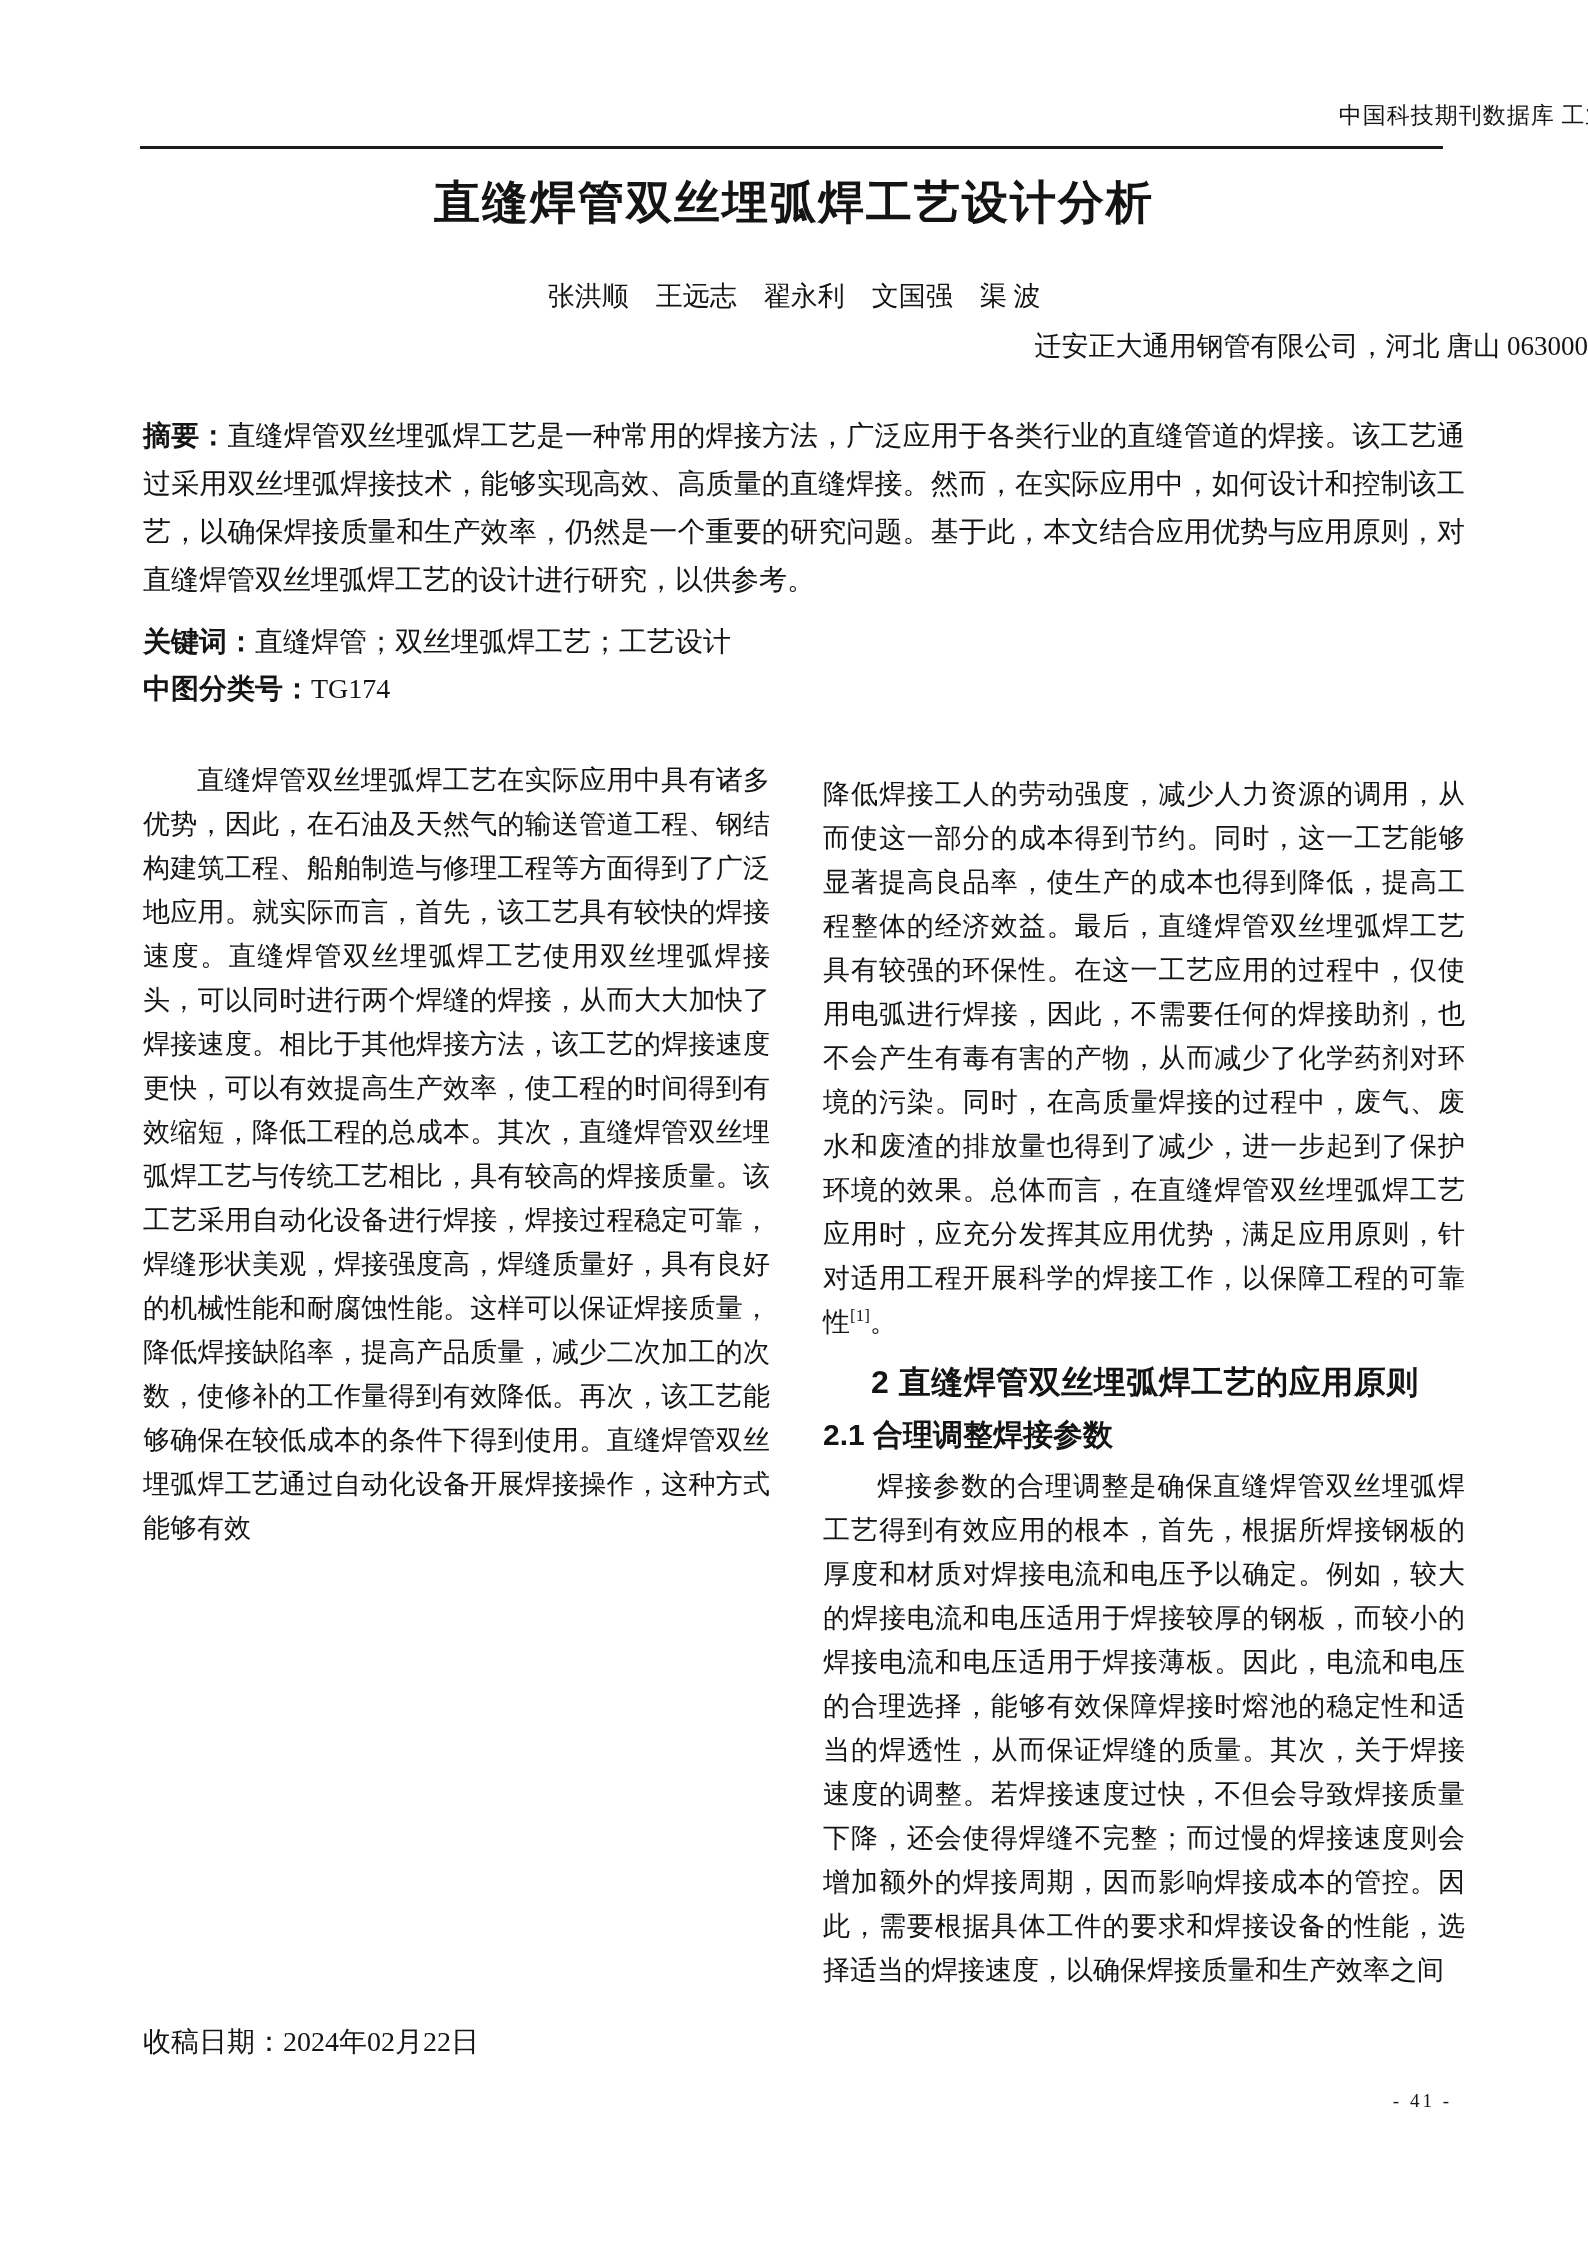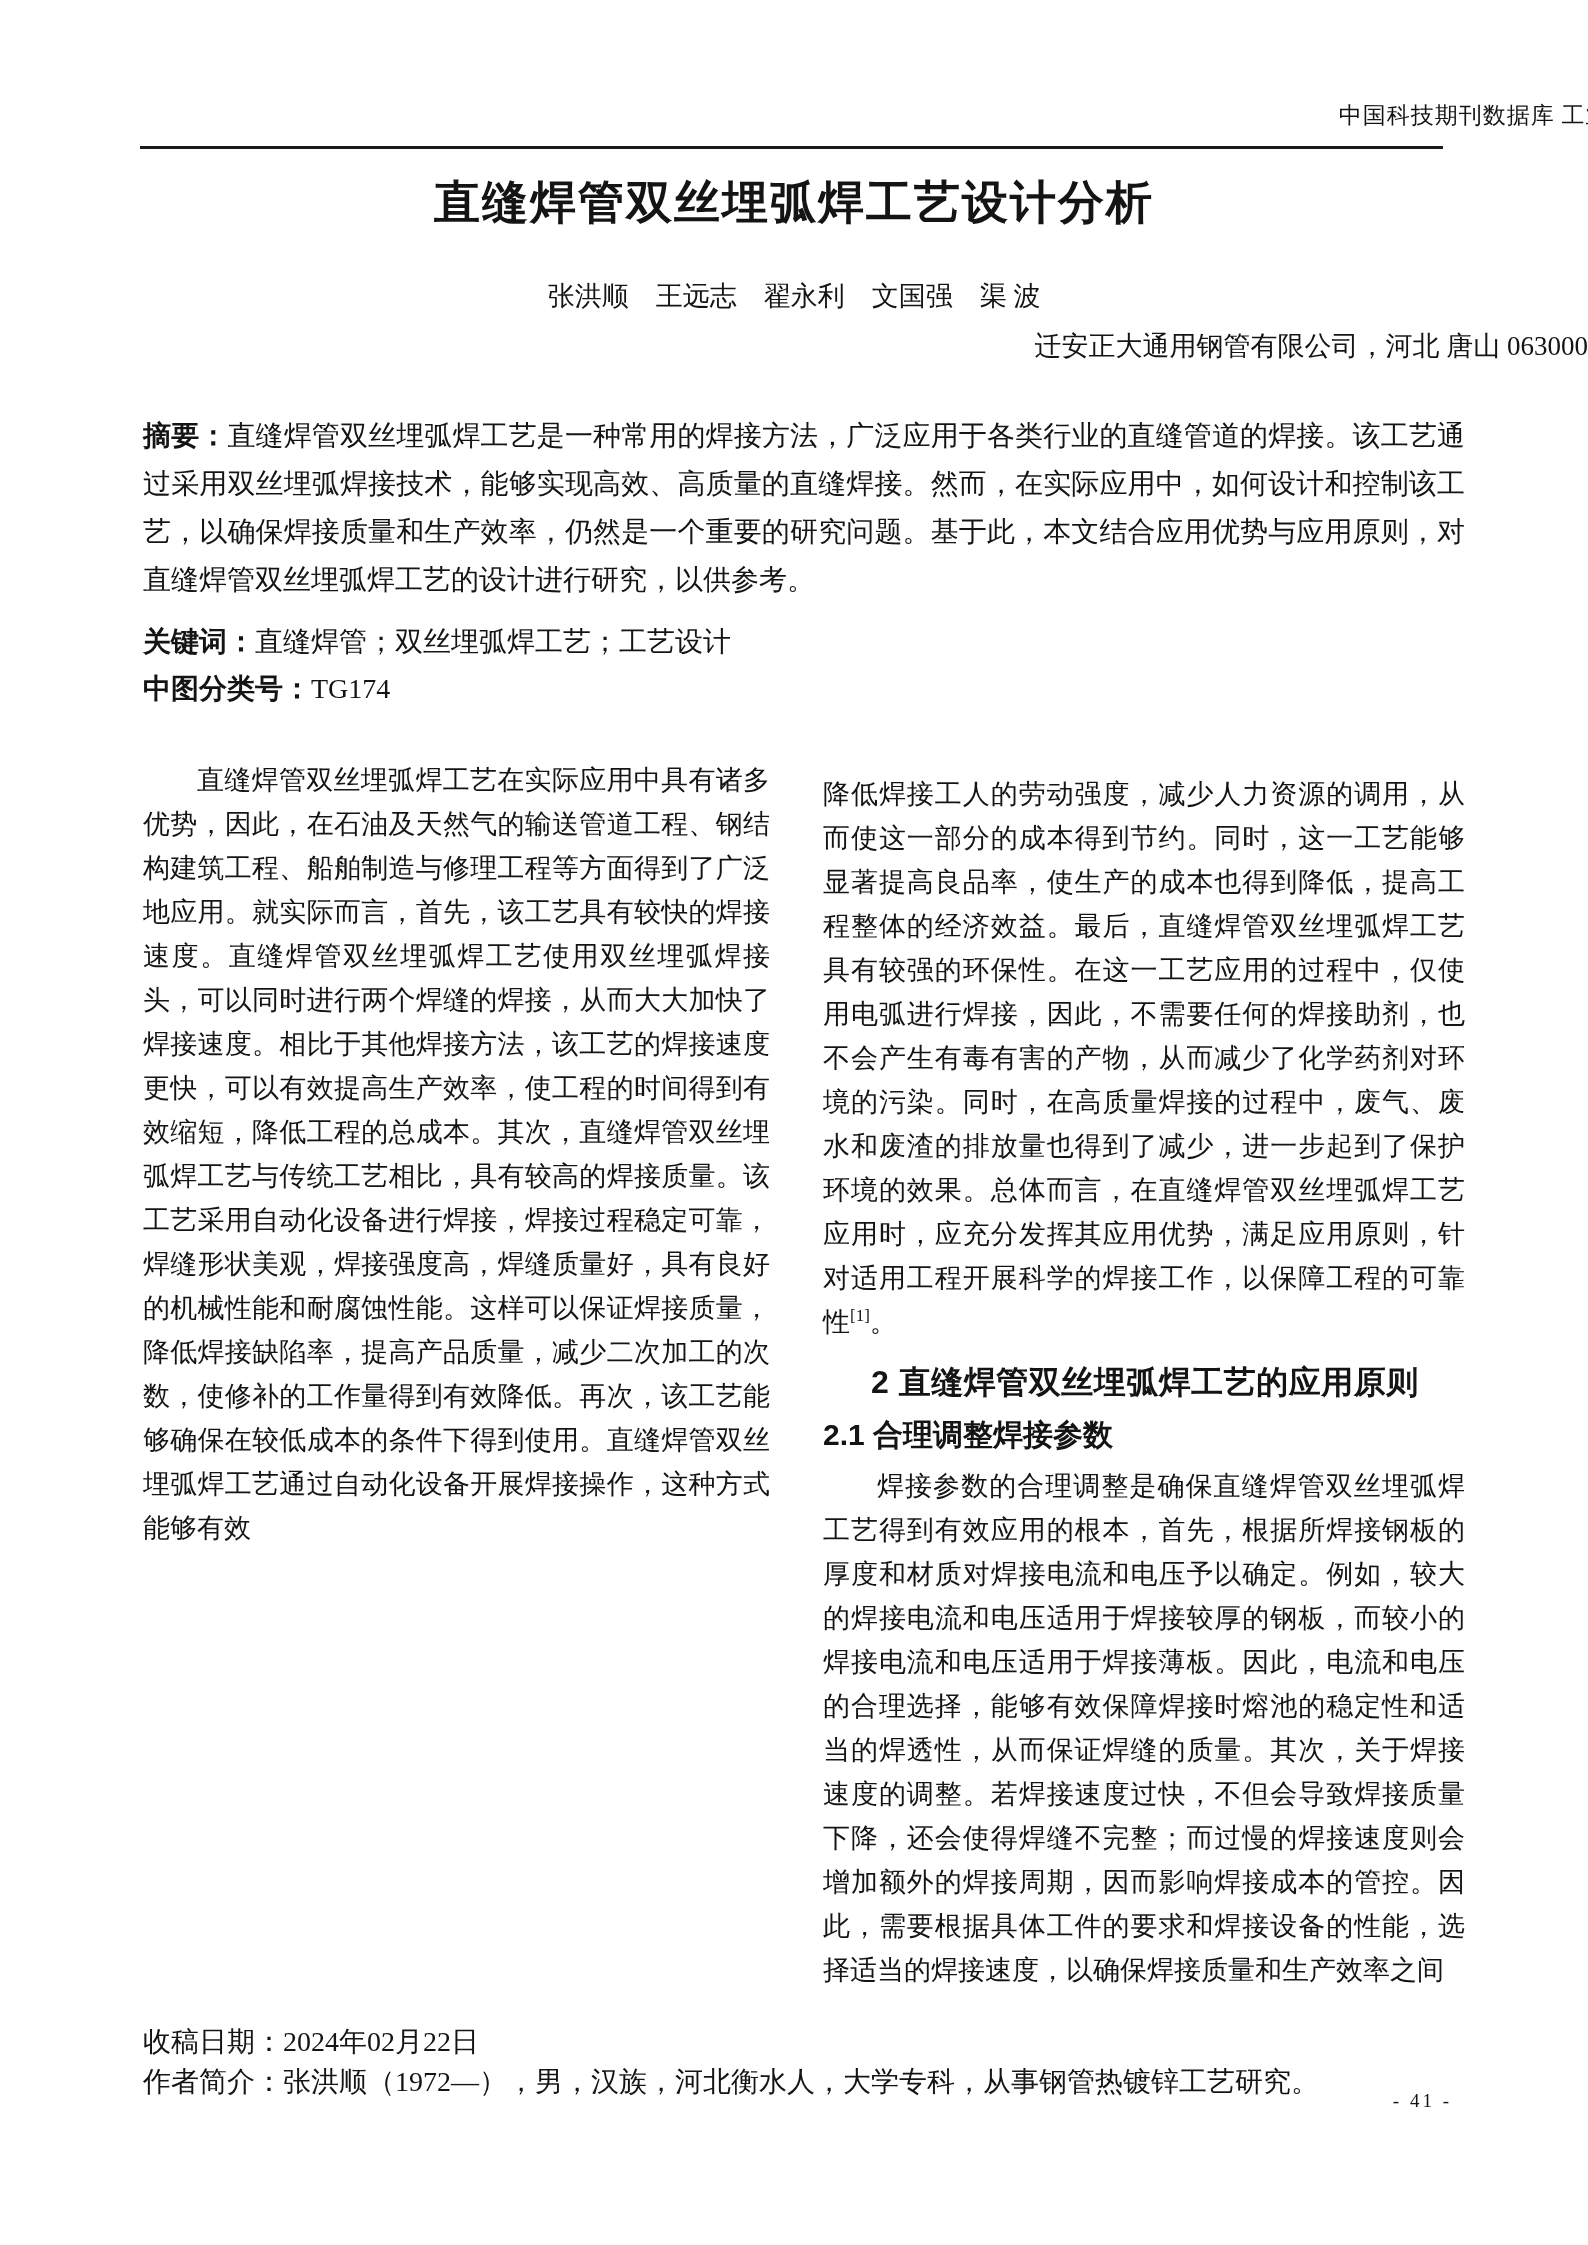--- a/index.html
+++ b/index.html
@@ -105,16 +105,15 @@
   <div class="col-right">
     <p><span>降低焊接工人的劳动强度，减少人力资源的调用，从而使这一部分的成本得到节约。同时，这一工艺能够显著提高良品率，使生产的成本也得到降低，提高工程整体的经济效益。最后，直缝焊管双丝埋弧焊工艺具有较强的环保性。在这一工艺应用的过程中，仅使用电弧进行焊接，因此，不需要任何的焊接助剂，也不会产生有毒有害的产物，从而减少了化学药剂对环境的污染。同时，在高质量焊接的过程中，废气、废水和废渣的排放量也得到了减少，进一步起到了保护环境的效果。总体而言，在直缝焊管双丝埋弧焊工艺应用时，应充分发挥其应用优势，满足应用原则，针对适用工程开展科学的焊接工作，以保障工程的可靠性</span><sup class="ref">[1]</sup><span>。</span></p>
     <h2 class="sec sec-right">2 直缝焊管双丝埋弧焊工艺的应用原则</h2>
     <h3 class="subsec">2.1 合理调整焊接参数</h3>
     <p class="indent">焊接参数的合理调整是确保直缝焊管双丝埋弧焊工艺得到有效应用的根本，首先，根据所焊接钢板的厚度和材质对焊接电流和电压予以确定。例如，较大的焊接电流和电压适用于焊接较厚的钢板，而较小的焊接电流和电压适用于焊接薄板。因此，电流和电压的合理选择，能够有效保障焊接时熔池的稳定性和适当的焊透性，从而保证焊缝的质量。其次，关于焊接速度的调整。若焊接速度过快，不但会导致焊接质量下降，还会使得焊缝不完整；而过慢的焊接速度则会增加额外的焊接周期，因而影响焊接成本的管控。因此，需要根据具体工件的要求和焊接设备的性能，选择适当的焊接速度，以确保焊接质量和生产效率之间</p>
   </div>
 </div>
 
 <div class="footnote">
   <div>收稿日期：2024年02月22日</div>
-  <div>作者简介：张洪顺（1972—），男，汉族，河北衡水人，大学专科，从事钢管热镀锌工艺研究。</div>
 </div>
 
 <div class="page-number">- 41 -</div>
 
 </body></html>

